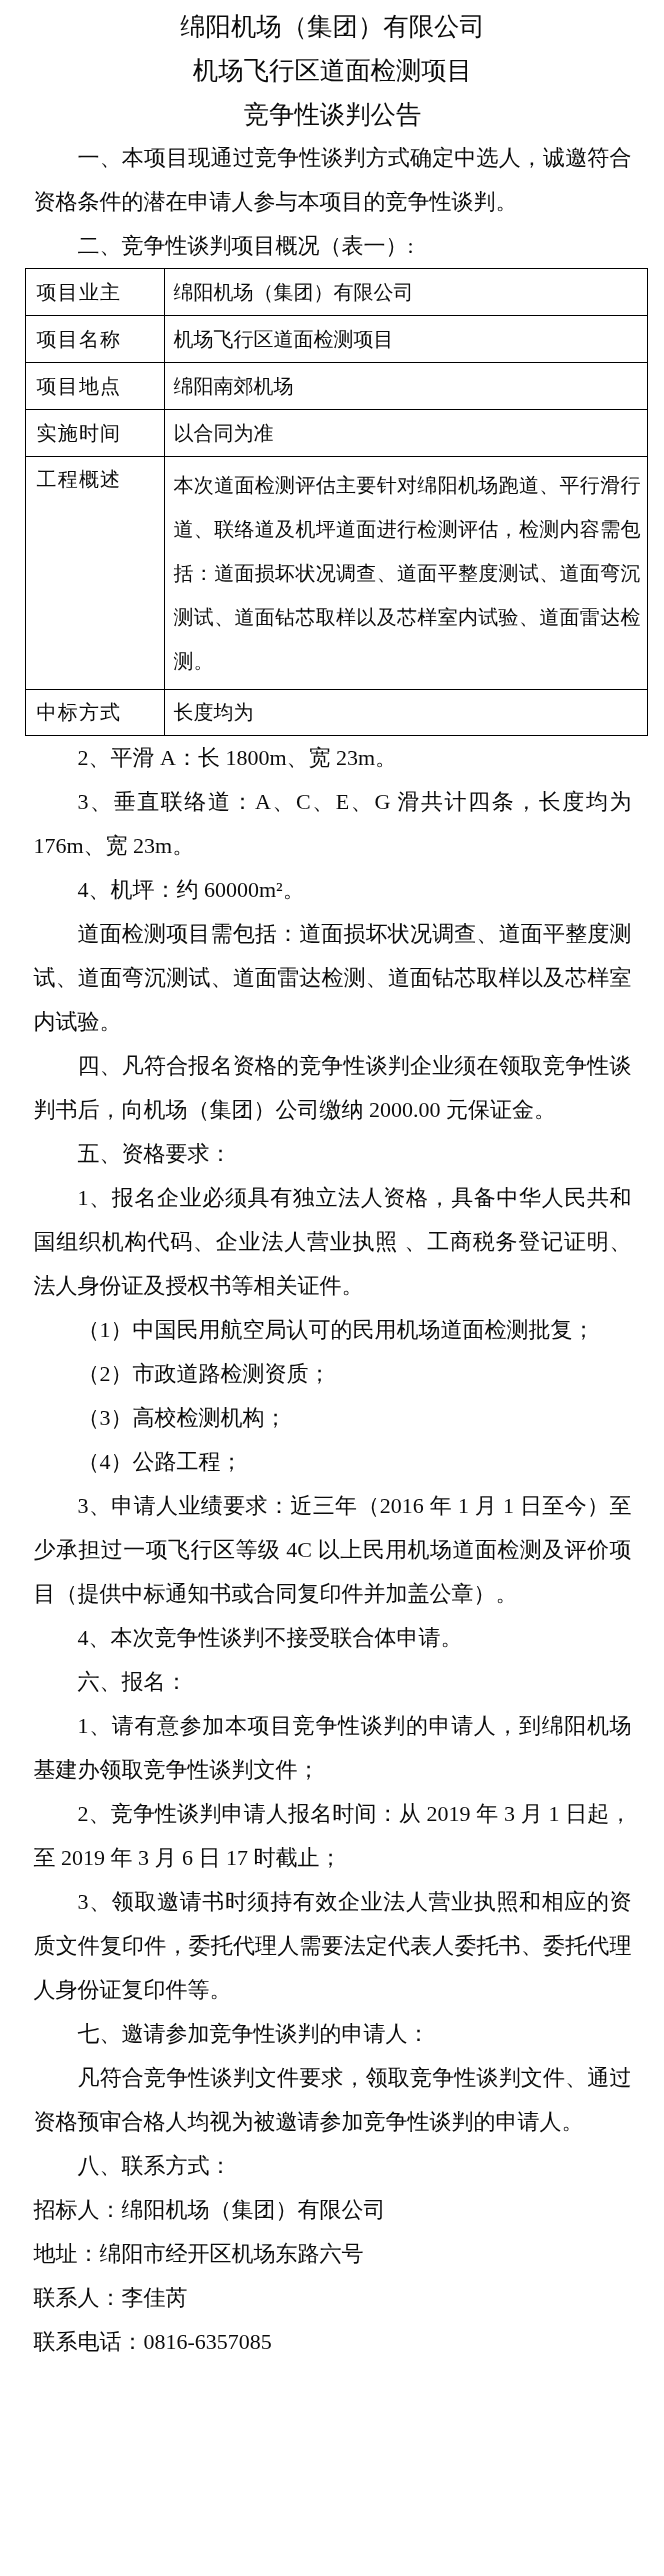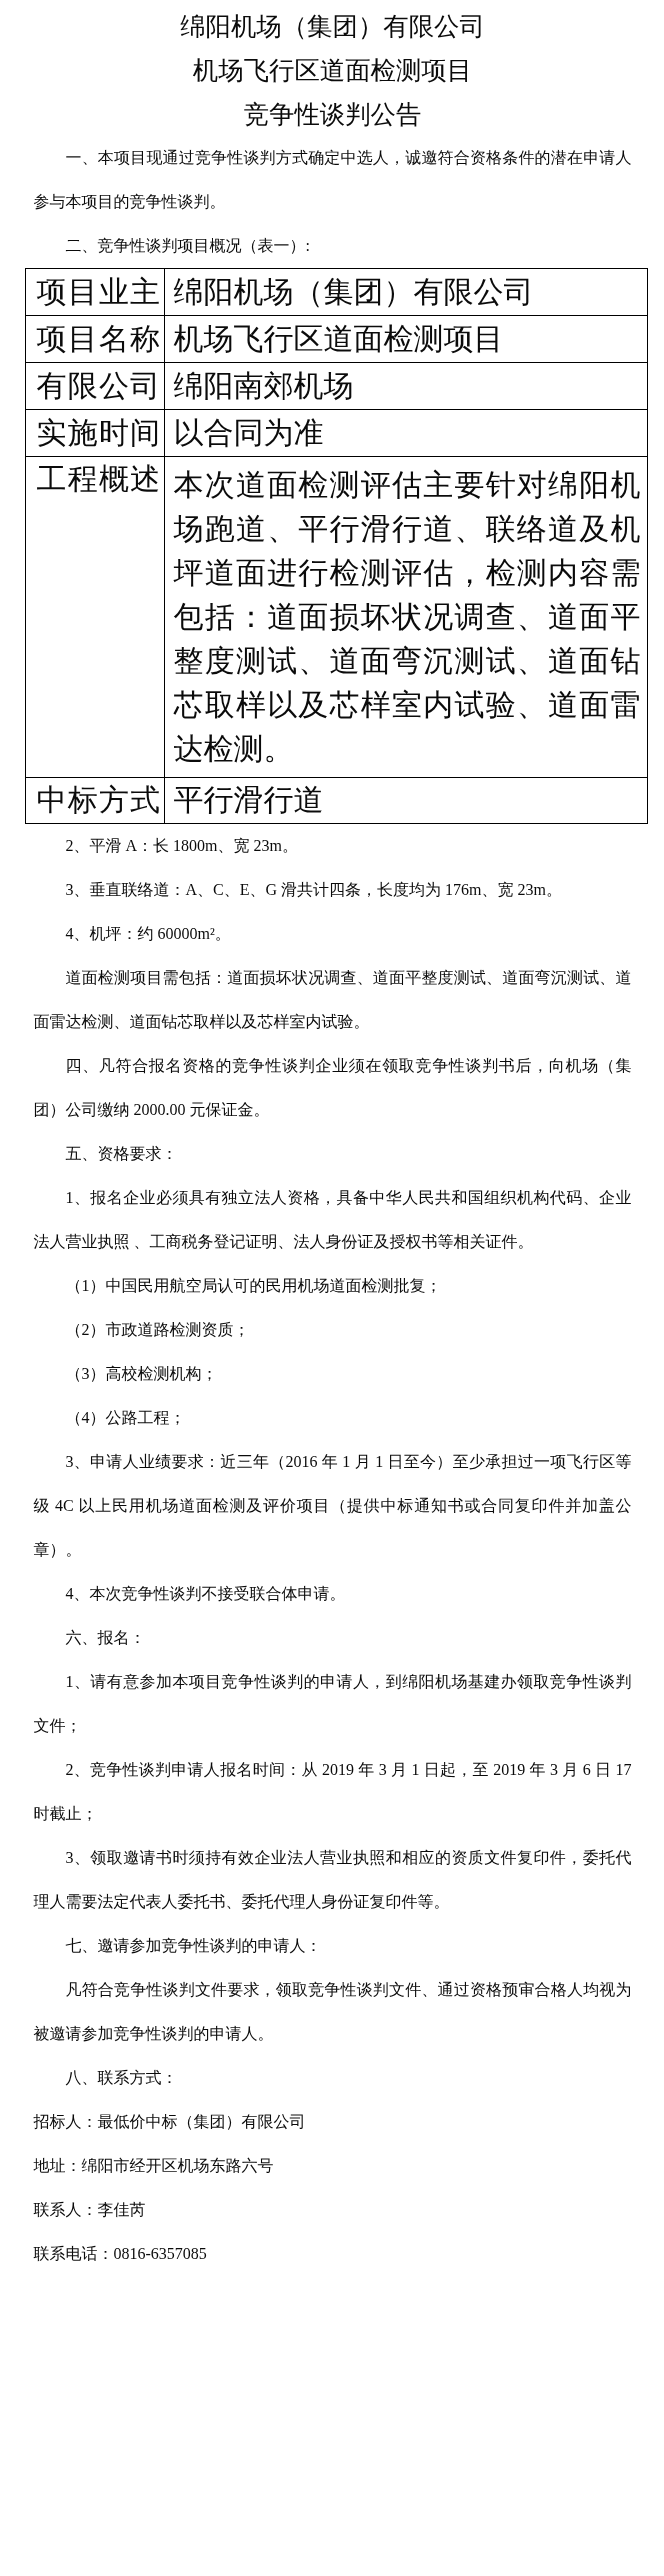--- a/index.html
+++ b/index.html
@@ -13,36 +13,36 @@
   }
   .doc { width: 598px; margin: 0 auto; padding-top: 3.6px; }
   .title {
     font-size: 25.4px;
     line-height: 44px;
     text-align: center;
     font-weight: 400;
     white-space: nowrap;
   }
   .para {
-    font-size: 16px;
+    font-size: 22px;
     line-height: 44px;
     margin: 0;
     text-align: justify;
   }
   .para.indent { text-indent: 2em; }
   .para.flush { text-align: left; }
   table.overview {
     border-collapse: collapse;
     table-layout: fixed;
     width: 623px;
     margin-left: -9px;
   }
   .overview td {
     border: 1.2px solid #000000;
-    font-size: 30px;
+    font-size: 20px;
     line-height: 44px;
     padding: 0;
     vertical-align: middle;
   }
   .overview td.lbl { width: 127px; padding-left: 11px; letter-spacing: 1.2px; }
   .overview td.val { padding-left: 9px; padding-right: 6px; }
   tr.row-s td { height: 46px; }
   tr.row-last td { height: 45px; }
   tr.row-tall td.lbl { vertical-align: top; }
   tr.row-tall td.val {
@@ -68,34 +68,34 @@
     <tbody>
       <tr class="row-s">
         <td class="lbl">项目业主</td>
         <td class="val">绵阳机场（集团）有限公司</td>
       </tr>
       <tr class="row-s">
         <td class="lbl">项目名称</td>
         <td class="val">机场飞行区道面检测项目</td>
       </tr>
       <tr class="row-s">
-        <td class="lbl">有限公司</td>
+        <td class="lbl">项目地点</td>
         <td class="val">绵阳南郊机场</td>
       </tr>
       <tr class="row-s">
         <td class="lbl">实施时间</td>
         <td class="val">以合同为准</td>
       </tr>
       <tr class="row-tall">
         <td class="lbl">工程概述</td>
         <td class="val">本次道面检测评估主要针对绵阳机场跑道、平行滑行道、联络道及机坪道面进行检测评估，检测内容需包括：道面损坏状况调查、道面平整度测试、道面弯沉测试、道面钻芯取样以及芯样室内试验、道面雷达检测。</td>
       </tr>
       <tr class="row-last">
         <td class="lbl">中标方式</td>
-        <td class="val">平行滑行道</td>
+        <td class="val">长度均为</td>
       </tr>
     </tbody>
   </table>
 
   <p class="para indent">2、平滑 A：长 1800m、宽 23m。</p>
   <p class="para indent">3、垂直联络道：A、C、E、G 滑共计四条，长度均为 176m、宽 23m。</p>
   <p class="para indent">4、机坪：约 60000m²。</p>
   <p class="para indent">道面检测项目需包括：道面损坏状况调查、道面平整度测试、道面弯沉测试、道面雷达检测、道面钻芯取样以及芯样室内试验。</p>
 
   <p class="para indent">四、凡符合报名资格的竞争性谈判企业须在领取竞争性谈判书后，向机场（集团）公司缴纳 2000.00 元保证金。</p>
@@ -111,19 +111,19 @@
 
   <p class="para indent">六、报名：</p>
   <p class="para indent">1、请有意参加本项目竞争性谈判的申请人，到绵阳机场基建办领取竞争性谈判文件；</p>
   <p class="para indent">2、竞争性谈判申请人报名时间：从 2019 年 3 月 1 日起，至 2019 年 3 月 6 日 17 时截止；</p>
   <p class="para indent">3、领取邀请书时须持有效企业法人营业执照和相应的资质文件复印件，委托代理人需要法定代表人委托书、委托代理人身份证复印件等。</p>
 
   <p class="para indent">七、邀请参加竞争性谈判的申请人：</p>
   <p class="para indent">凡符合竞争性谈判文件要求，领取竞争性谈判文件、通过资格预审合格人均视为被邀请参加竞争性谈判的申请人。</p>
 
   <p class="para indent">八、联系方式：</p>
-  <p class="para flush">招标人：最低价中标（集团）有限公司</p>
+  <p class="para flush">招标人：绵阳机场（集团）有限公司</p>
   <p class="para flush">地址：绵阳市经开区机场东路六号</p>
   <p class="para flush">联系人：李佳芮</p>
   <p class="para flush">联系电话：0816-6357085</p>
 
 </div>
 
 
 </body></html>

